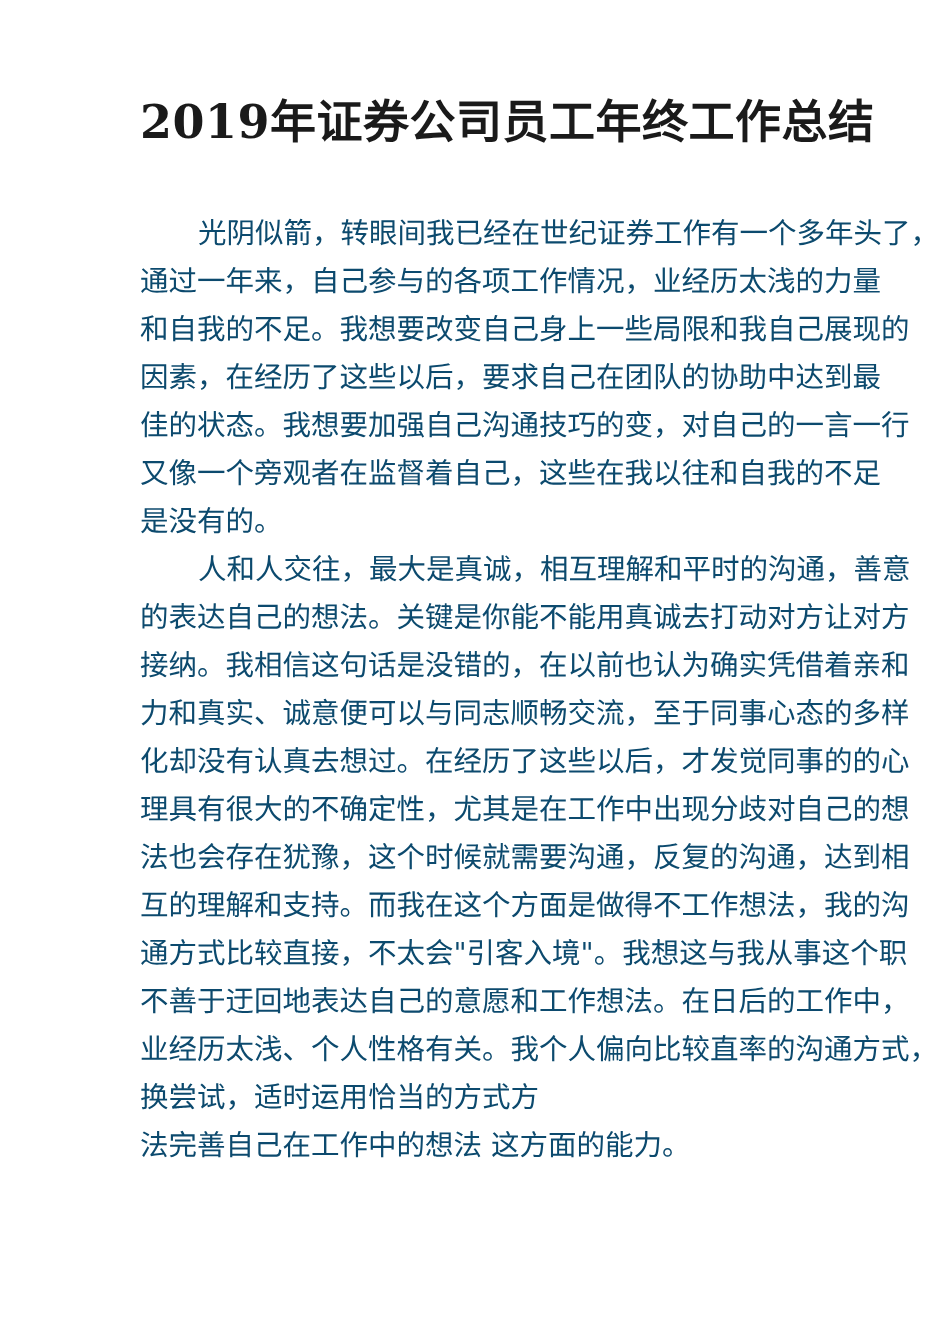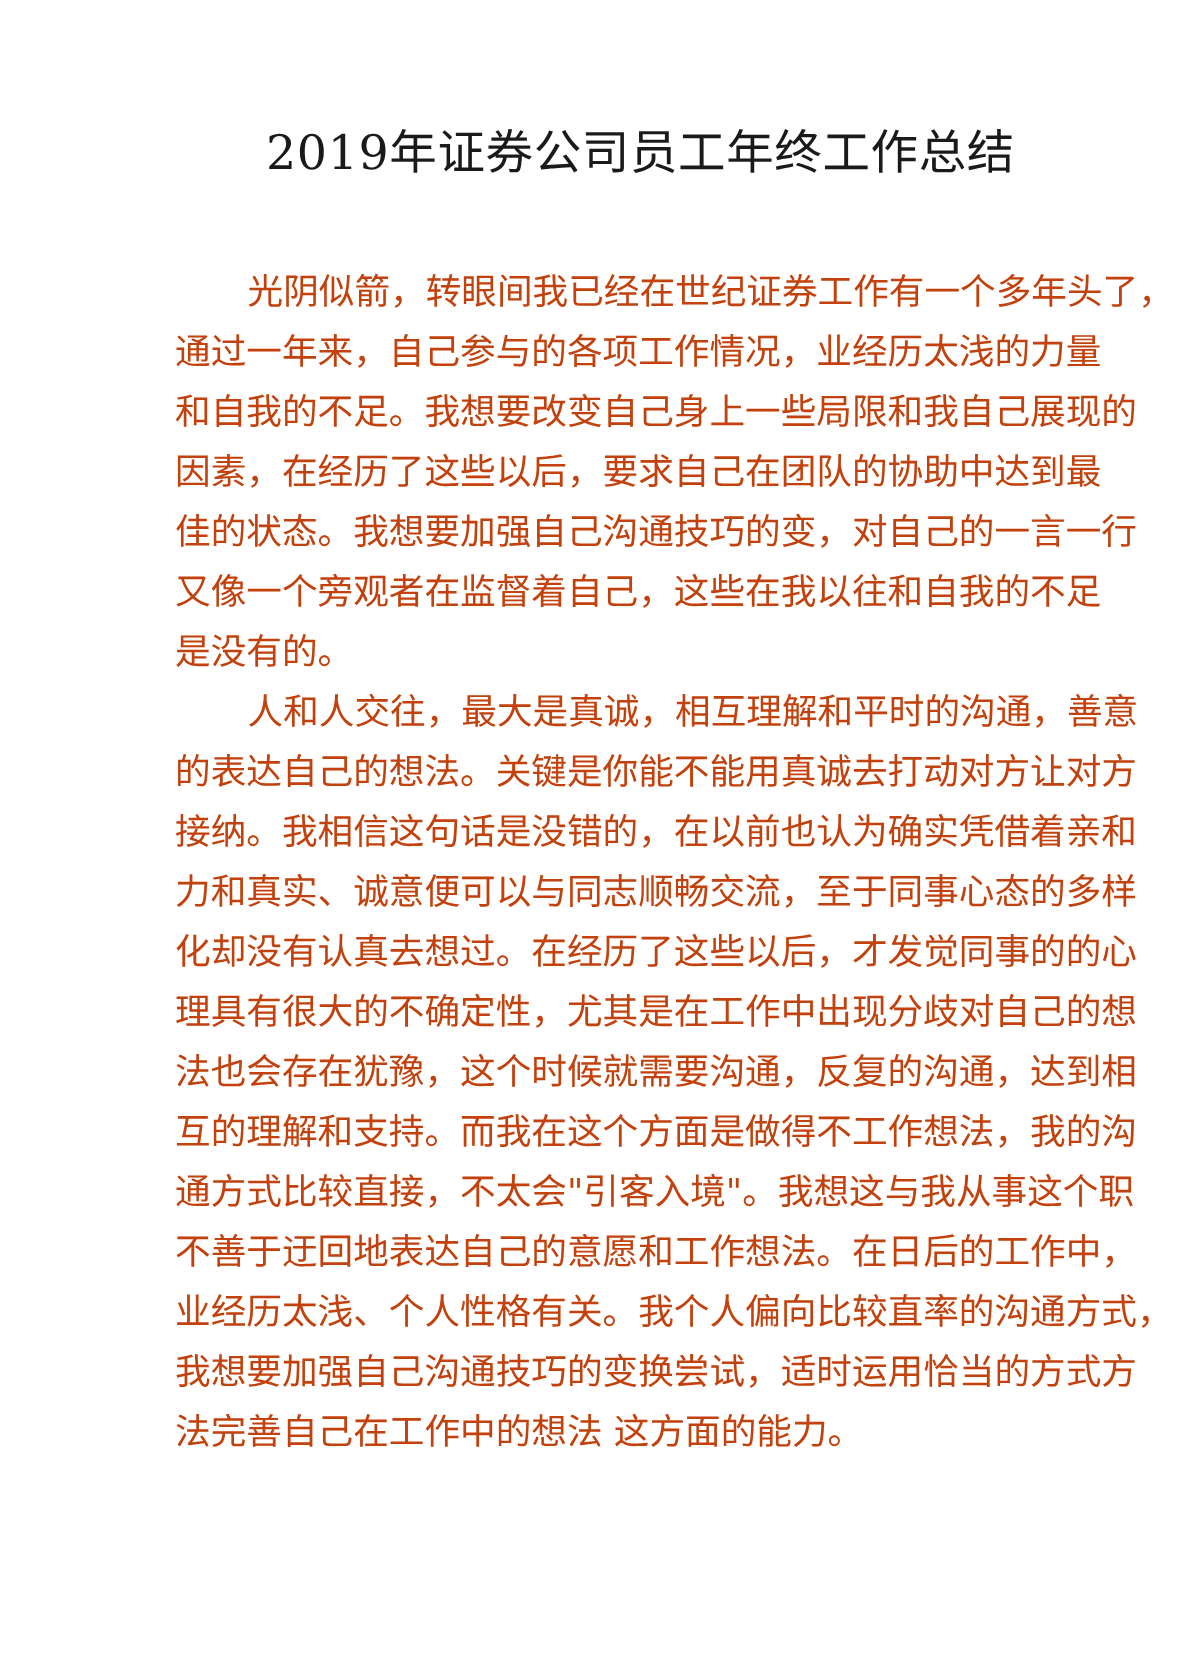--- a/index.html
+++ b/index.html
@@ -21,22 +21,22 @@
     box-sizing: border-box;
   }
   .doc-body {
     position: absolute;
     left: 140px;
     top: 96px;
     width: 672px;
   }
   .doc-title {
     font-family: "DejaVu Serif", "Liberation Serif", serif;
-    font-size: 38px;
-    font-weight: 400;
+    font-size: 46px;
+    font-weight: 700;
     line-height: 52px;
     color: #1a1a1a;
     text-align: right;
     letter-spacing: 0.5px;
     white-space: nowrap;
     margin: 0;
     padding: 0;
   }
   .title-spacer {
     height: 62px;
@@ -48,21 +48,21 @@
     font-size: 28.5px;
     line-height: 48px;
   }
   
   .line {
     display: block;
     white-space: pre;
     height: 48px;
     font-size: 28.5px;
     line-height: 48px;
-    color: #c2410c;
+    color: #0c4a6e;
   }
   .line.justify {
     display: flex;
     justify-content: space-between;
     white-space: pre;
   }
   .line.justify > span {
     white-space: pre;
   }
   .indent {
@@ -100,20 +100,20 @@
           <span class="line justify"><span>的表达自己的想法。关键是你能不能用真诚去打动对方让</span><span>对方</span></span>
           <span class="line justify"><span>接纳。我相信这句话是没错的，在以前也认为确实凭借</span><span>着亲和</span></span>
           <span class="line justify"><span>力和真实、诚意便可以与同志顺畅交流，至于同事心</span><span>态的多样</span></span>
           <span class="line justify"><span>化却没有认真去想过。在经历了这些以后，才发觉</span><span>同事的的心</span></span>
           <span class="line justify"><span>理具有很大的不确定性，尤其是在工作中出现分</span><span>歧对自己的想</span></span>
           <span class="line justify"><span>法也会存在犹豫，这个时候就需要沟通，反复</span><span>的沟通，达到相</span></span>
           <span class="line justify"><span>互的理解和支持。而我在这个方面是做得不</span><span>工作想法，我的沟</span></span>
           <span class="line justify"><span>通方式比较直接，不太会"引客入境"。</span><span>我想这与我从事这个职</span></span>
           <span class="line justify"><span>不善于迂回地表达自己的意愿和</span><span>工作想法。在日后的工作中，</span></span>
           <span class="line justify"><span>业经历太浅、个人性格有关。我个人</span><span>偏向比较直率的沟通方式，</span></span>
-          <span class="line justify"><span>我想要加强自己沟通技巧的变</span><span>换尝试，适时运用恰当的方式方</span></span>
+          <span class="line justify"><span>换尝试，适时运用恰当的方式方</span></span>
           <span class="line">法完善自己在工作中的想法<span class="gap"></span>这方面的能力。</span>
         </p>
       </div>
 
   </div>
 
 </div>
 
 </body></html>

